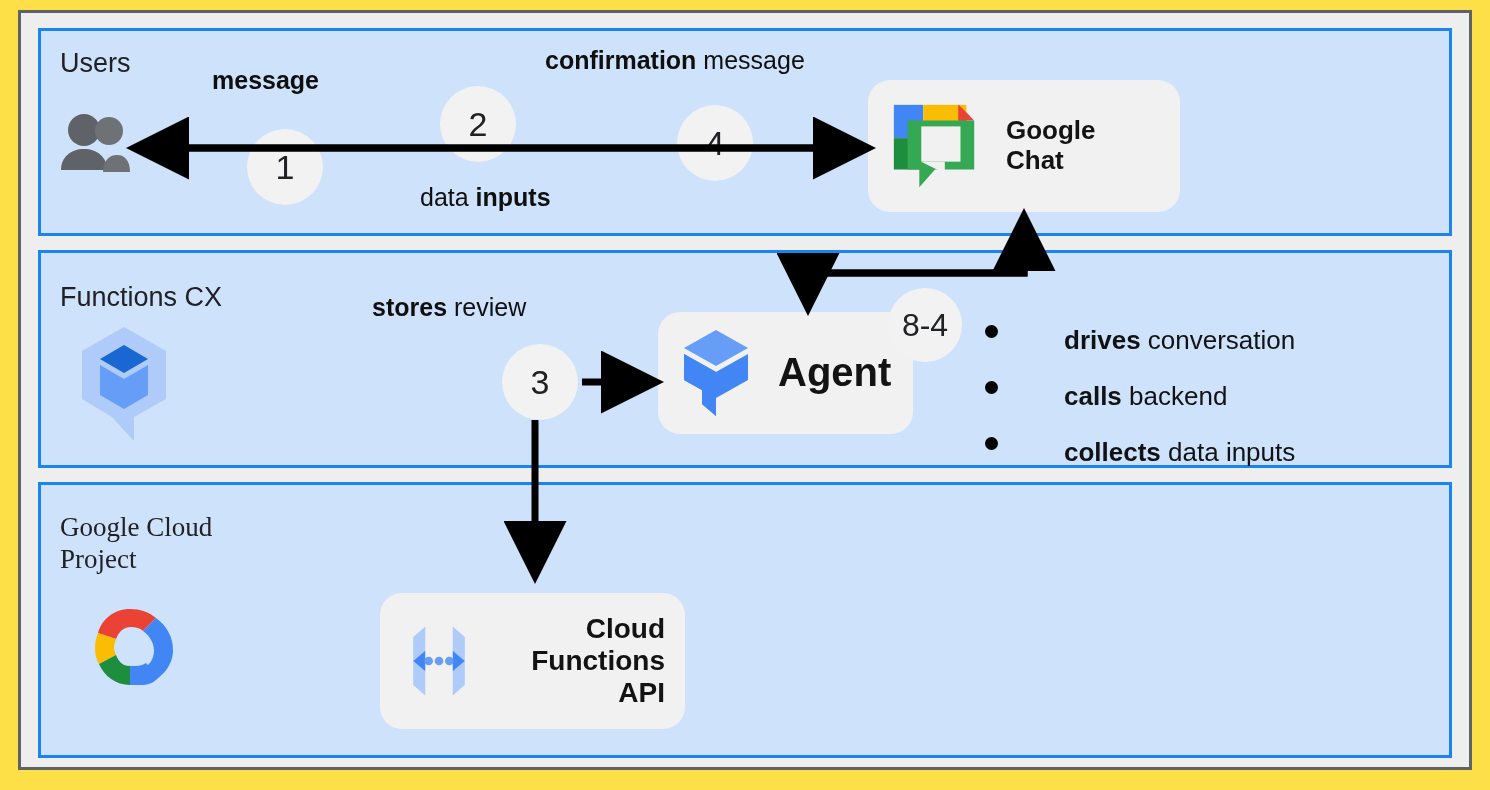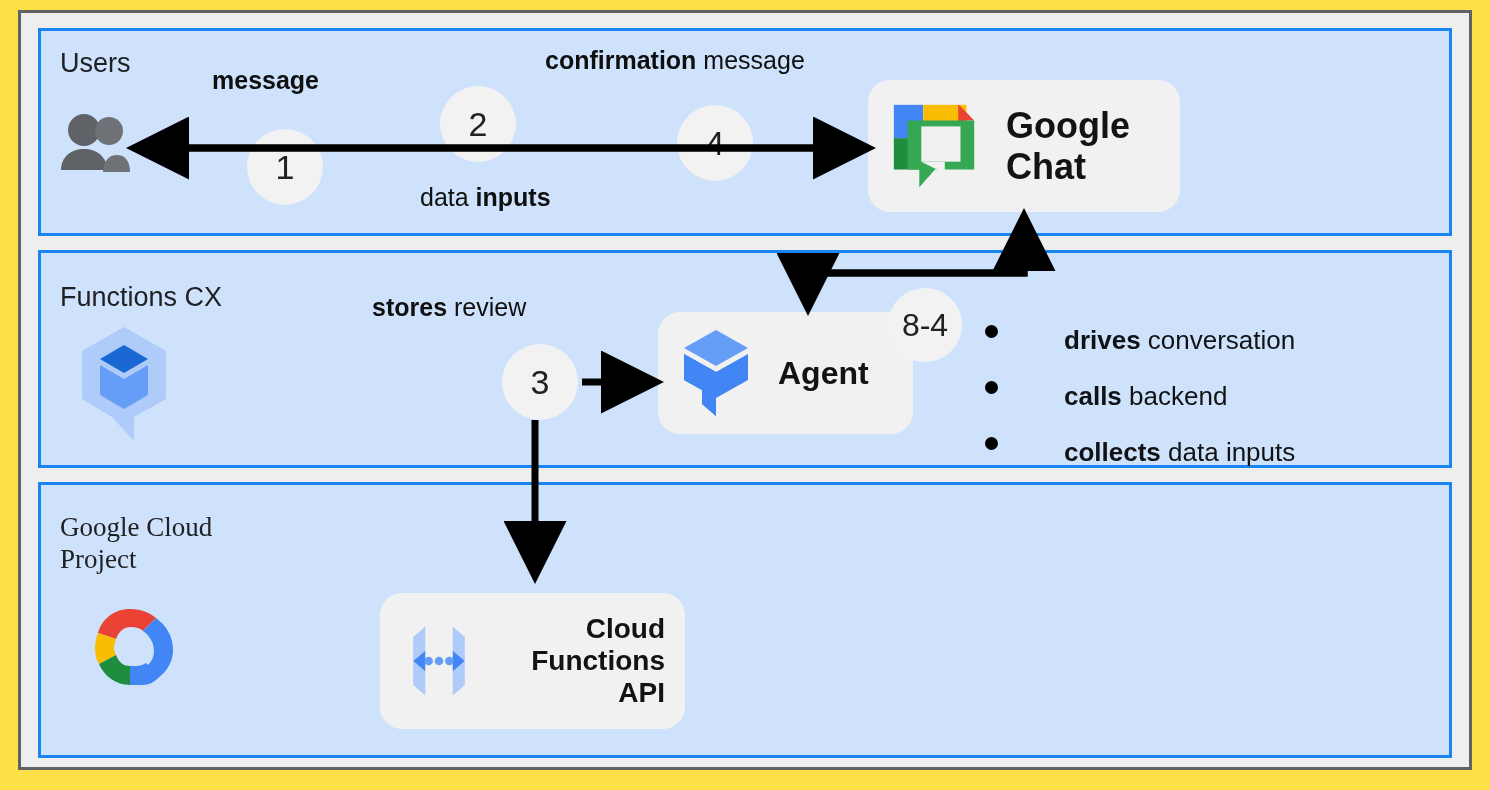--- a/index.html
+++ b/index.html
@@ -119,21 +119,21 @@
     <svg style="margin-left:18px;flex:0 0 auto;" width="98" height="98" viewBox="0 0 100 100">
       <rect x="8" y="8" width="30" height="34" fill="#4285f4"></rect>
       <rect x="8" y="42" width="30" height="32" fill="#1e8e3e"></rect>
       <rect x="38" y="8" width="44" height="34" fill="#fbbc04"></rect>
       <path d="M82 8 L94 20 L82 32 Z" fill="#ea4335" transform="translate(-8,0)"></path>
       <path d="M74 8 L90 24 L74 24 Z" fill="#ea4335"></path>
       <path d="M74 24 L90 24 L90 74 L50 74 L34 92 L34 74 L22 74 L22 24 Z" fill="#34a853"></path>
       <rect x="36" y="30" width="40" height="36" fill="#f1f1f1"></rect>
       <path d="M36 66 L60 66 L60 78 Z" fill="#f1f1f1"></path>
     </svg>
-    <div class="card-label" style="margin-left:22px;font-size:36px;white-space:pre-line;">Google
+    <div class="card-label" style="margin-left:22px;font-size:26px;white-space:pre-line;">Google
 Chat</div>
   </div>
 
   <div class="step" style="left:247px;top:129px;width:76px;height:76px;">1</div>
   <div class="step" style="left:440px;top:86px;width:76px;height:76px;">2</div>
   <div class="step" style="left:677px;top:105px;width:76px;height:76px;">4</div>
 
   <div class="panel" id="panel-dfcx"></div>
   <div class="panel-title" style="left:60px;top:282px;">Functions CX</div>
 
@@ -145,21 +145,21 @@
   </svg>
 
   <div class="card" id="card-agent" style="left:658px;top:312px;width:255px;height:122px;">
     <svg style="margin-left:22px;flex:0 0 auto;" width="72" height="90" viewBox="0 0 72 90">
       <path d="M36 2 L68 20 L36 38 L4 20 Z" fill="#669df6"></path>
       <path d="M4 26 L36 44 L36 88 L22 76 L22 62 L4 52 Z" fill="#4285f4"></path>
       <path d="M68 26 L68 52 L36 70 L36 44 Z" fill="#4285f4"></path>
       <path d="M4 26 L36 44 L36 70 L4 52 Z" fill="#4285f4"></path>
       <path d="M22 62 L36 70 L36 88 L22 76 Z" fill="#4285f4"></path>
     </svg>
-    <div class="card-label" style="margin-left:26px;font-size:32px;">Agent</div>
+    <div class="card-label" style="margin-left:26px;font-size:40px;">Agent</div>
   </div>
 
   <div class="step" style="left:502px;top:344px;width:76px;height:76px;">3</div>
   <div class="step" style="left:888px;top:288px;width:74px;height:74px;font-size:32px;">8-4</div>
 
   <div id="agent-notes">
     <div class="row">
       <span class="dot"></span>
       <span class="txt"><b>drives</b><span> conversation</span></span>
     </div>

